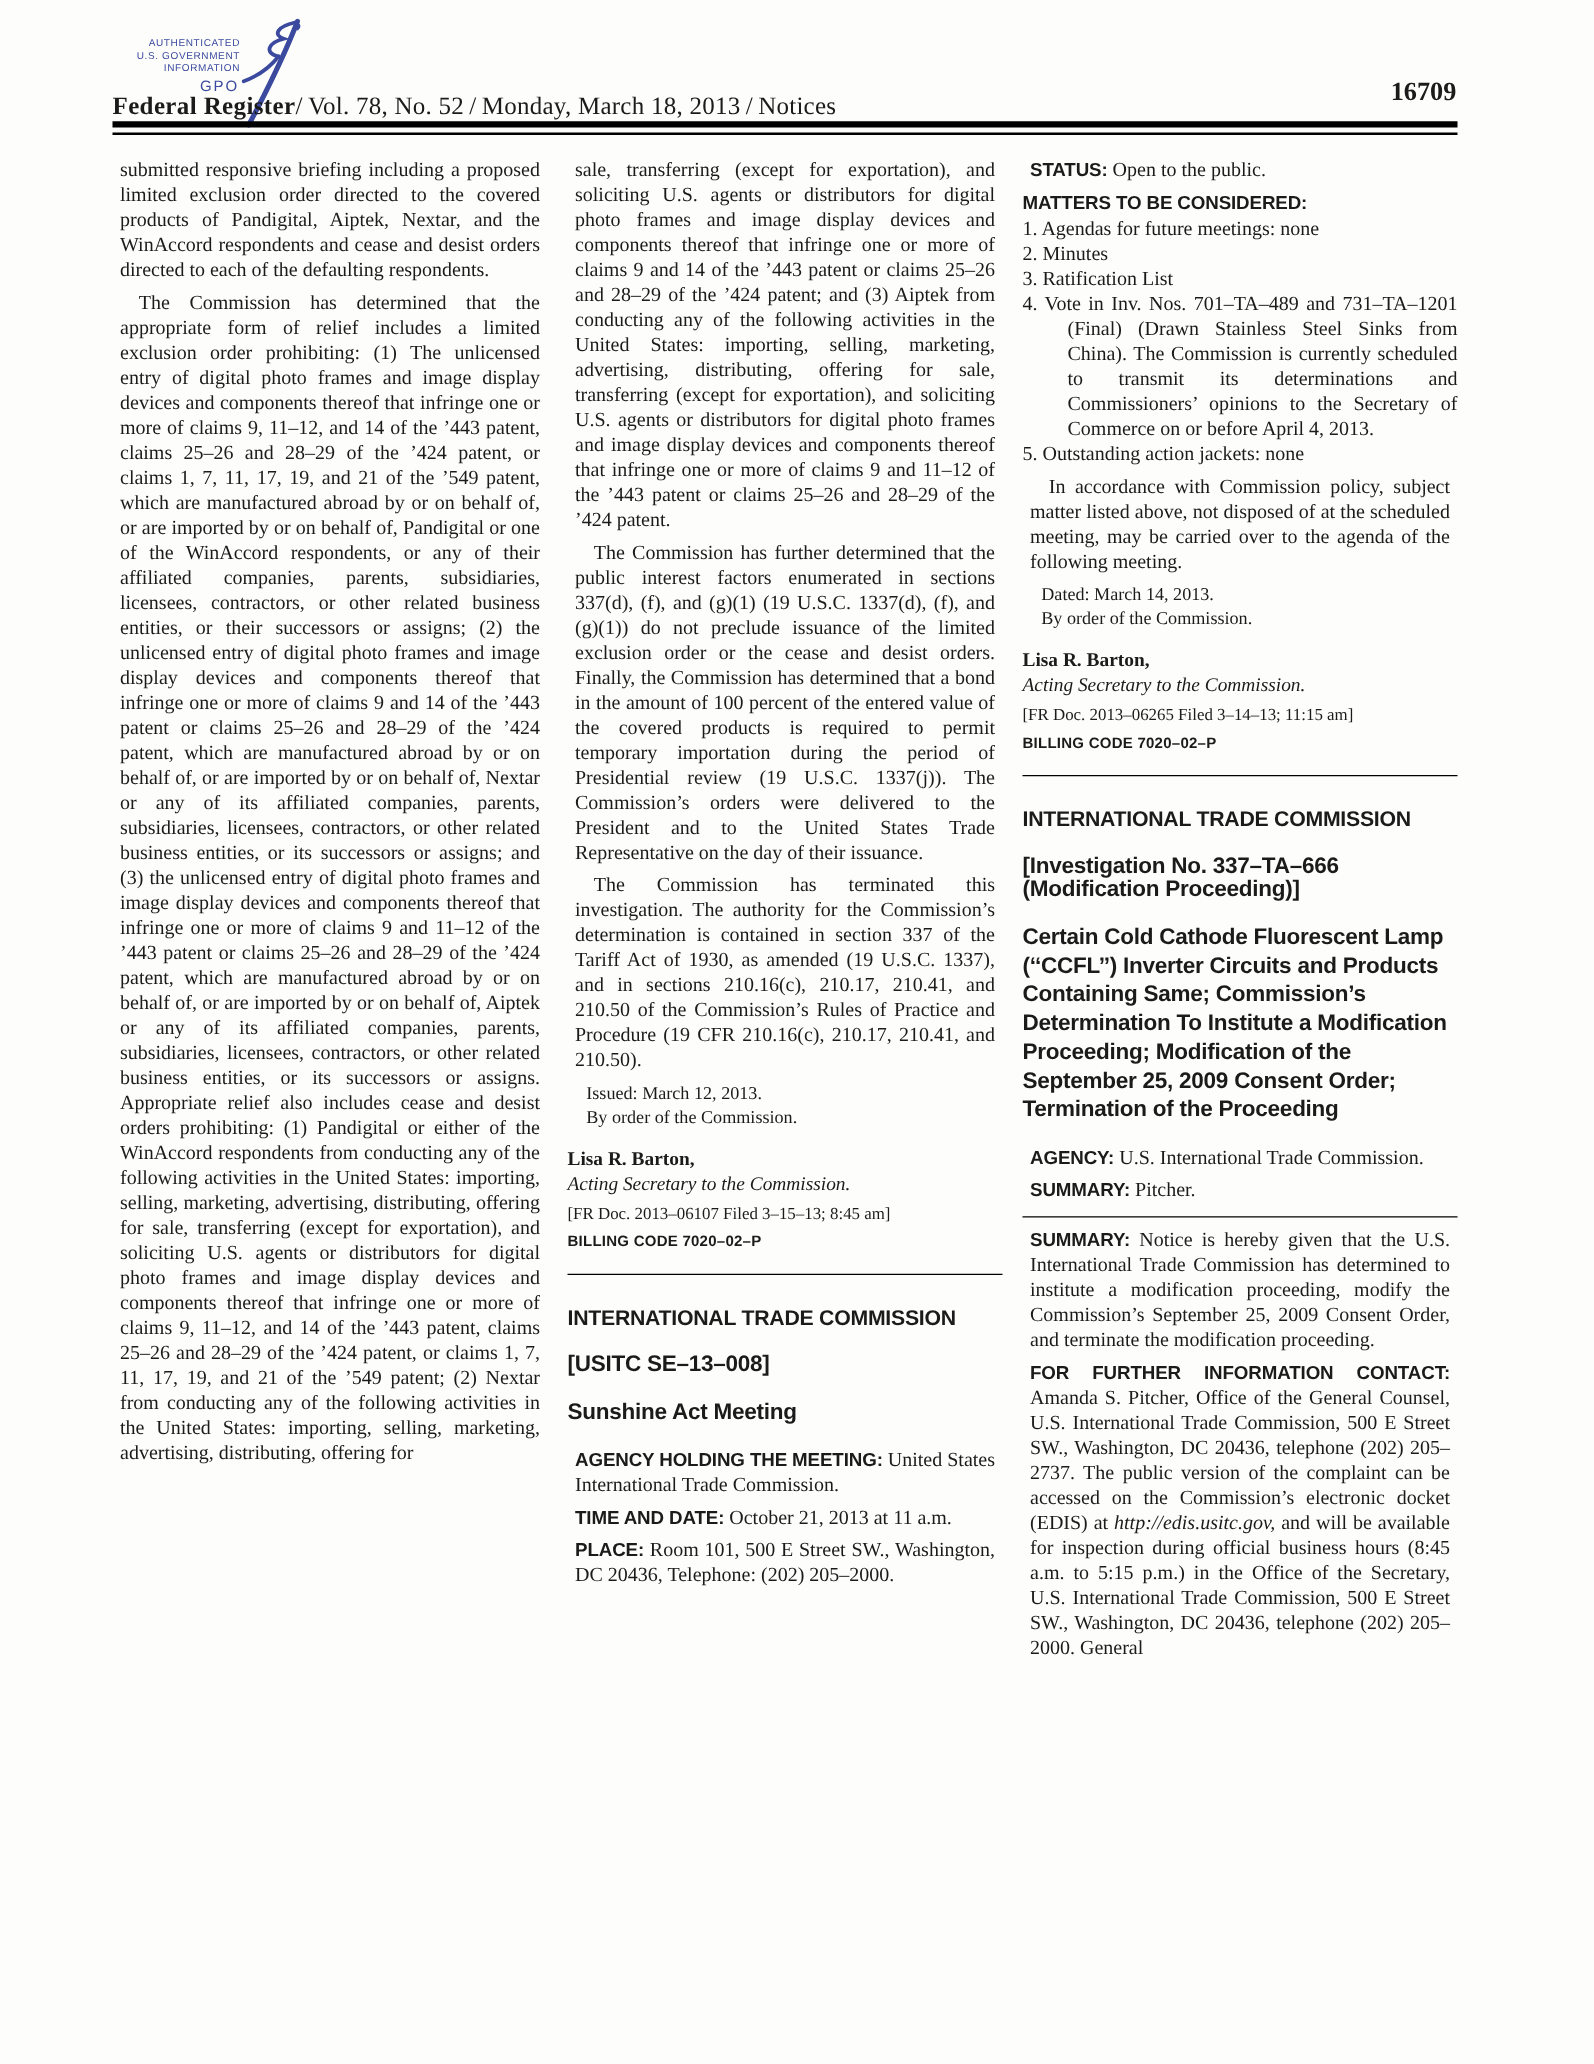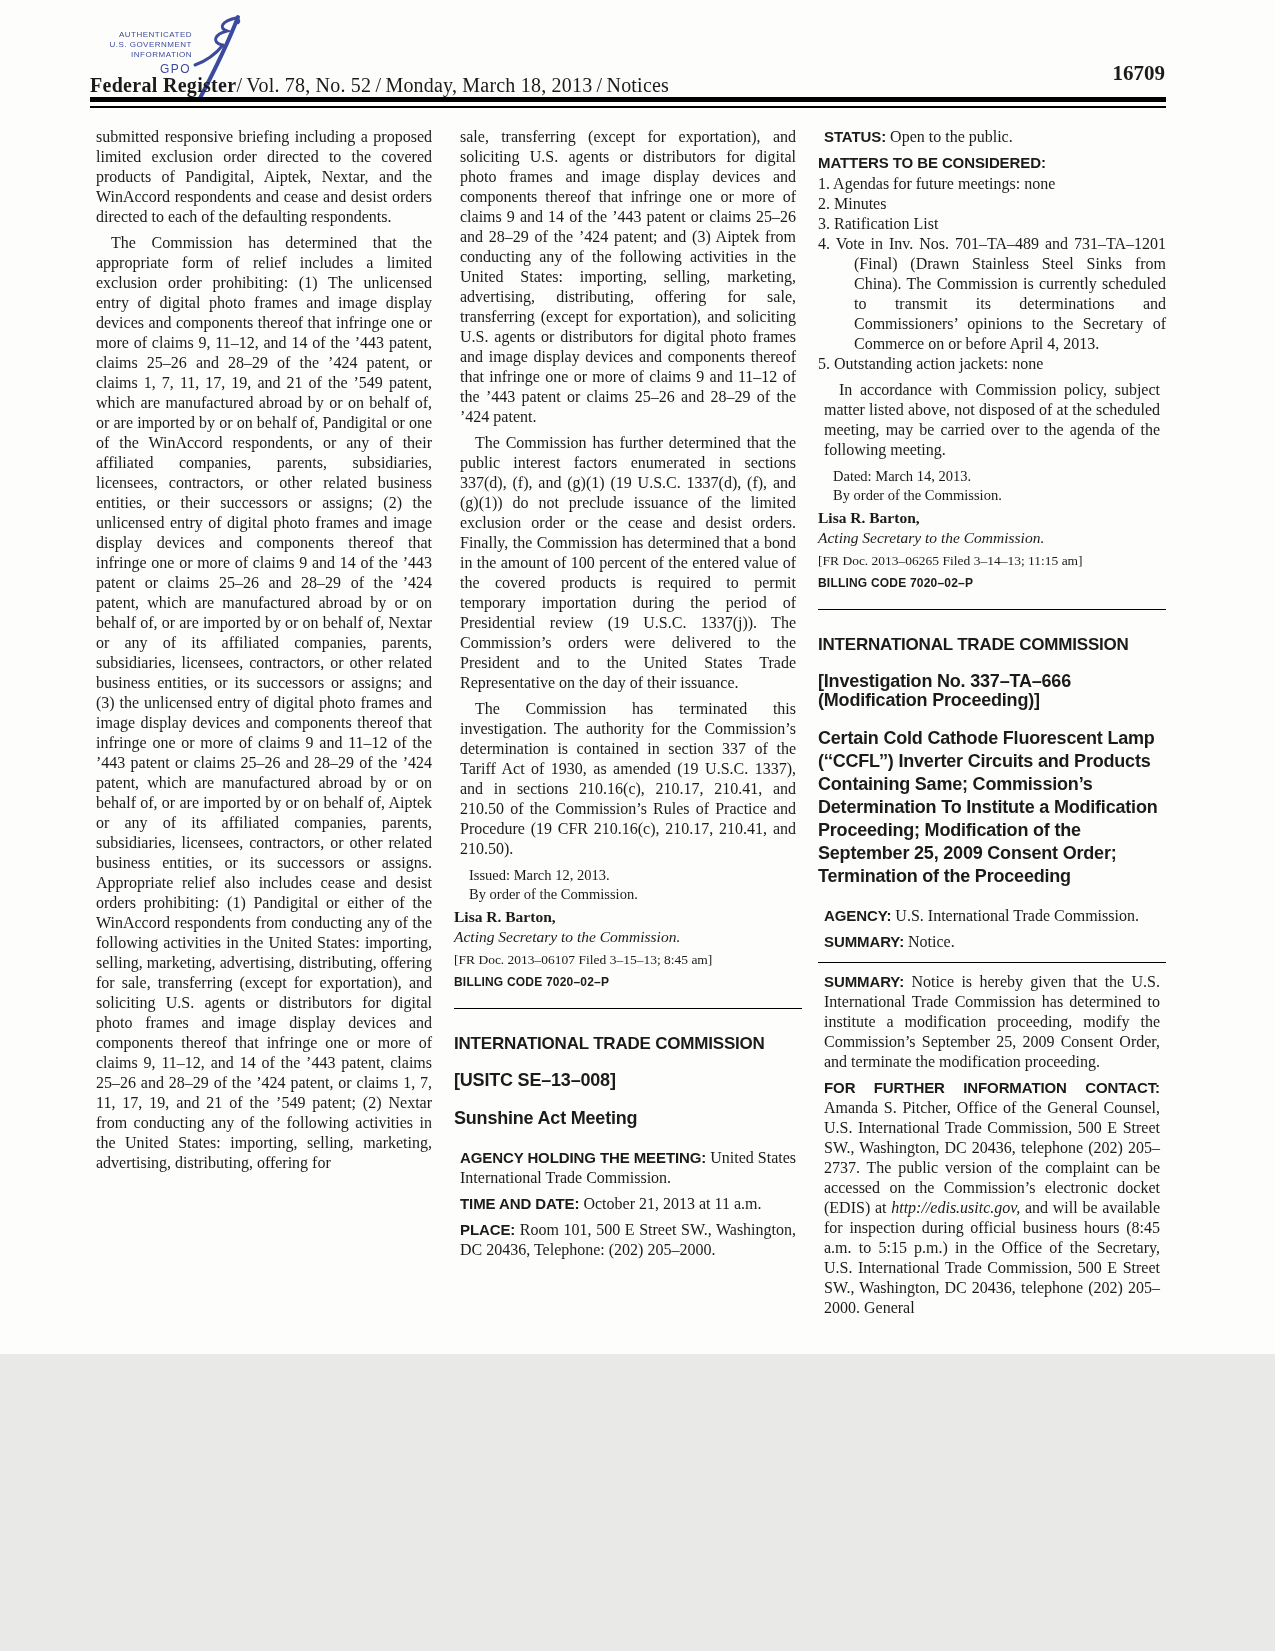--- a/index.html
+++ b/index.html
@@ -3,21 +3,21 @@
 <meta charset="utf-8">
 <style>
   :root{
     --ink:#1b1b1b;
     --paper:#fdfdfb;
     --logo-blue:#3b4a9e;
   }
   html,body{margin:0;padding:0;background:#e9e9e7;}
   .page{
     position:relative;
-    width:1275px;height:1354px;
+    width:1275px;height:1651px;
     background:var(--paper);
     color:var(--ink);
     font-family:"Liberation Serif", serif;
     margin:0 auto;
     overflow:hidden;
   }
   
   .gpo-logo{position:absolute;left:88px;top:16px;width:140px;height:90px;}
   .gpo-lines{
     position:absolute;left:0;top:14px;width:104px;
@@ -47,21 +47,21 @@
   
   .columns{
     position:absolute;left:90px;top:121px;width:1076px;
     display:flex;gap:16px;
   }
   .col{flex:0 0 348px;max-width:348px;text-align:justify;font-size:16px;line-height:20px;}
   .col p{margin:6px;}
   .indent{text-indent:15px;}
   .small-line{font-size:14.5px;line-height:19px;text-indent:15px;}
   .gap-top{margin-top:7px;}
-  .sig-name{font-weight:bold;font-size:15.5px;line-height:20px;margin-top:3px;text-align:left;}
+  .sig-name{font-weight:bold;font-size:15.5px;line-height:20px;margin-top:14px;text-align:left;}
   .sig-title{font-style:italic;font-size:15.5px;line-height:20px;text-align:left;}
   .fr-doc{font-size:13.5px;line-height:18px;margin-top:4px;text-align:left;}
   .billing{
     font-family:"Liberation Sans",sans-serif;font-weight:bold;
     font-size:12px;line-height:16px;letter-spacing:.2px;
     margin-top:5px;text-align:left;
   }
   .section-rule{border:none;border-top:1.5px solid #000;margin:18px 0 24px 0;}
   .thin-rule{border:none;border-top:1px solid #000;margin:10px 0 9px 0;}
   .h-agency{
@@ -165,21 +165,21 @@
       <div class="fr-doc">[FR Doc. 2013–06265 Filed 3–14–13; 11:15 am]</div>
       <div class="billing">BILLING CODE 7020–02–P</div>
 
       <hr class="section-rule">
 
       <div class="h-agency">INTERNATIONAL TRADE COMMISSION</div>
       <div class="h-docket">[Investigation No. 337–TA–666 (Modification Proceeding)]</div>
       <div class="h-title">Certain Cold Cathode Fluorescent Lamp (‘‘CCFL’’) Inverter Circuits and Products Containing Same; Commission’s Determination To Institute a Modification Proceeding; Modification of the September 25, 2009 Consent Order; Termination of the Proceeding</div>
 
       <p class="lp"><span class="lbl">AGENCY:</span> <span>U.S. International Trade Commission.</span></p>
-      <p class="lp"><span class="lbl">SUMMARY:</span> <span>Notice.</span></p>
+      <p class="lp"><span class="lbl">SUMMARY:</span> <span>Pitcher.</span></p>
 
       <hr class="thin-rule">
 
       <p class="lp"><span class="lbl">SUMMARY:</span> <span>Notice is hereby given that the U.S. International Trade Commission has determined to institute a modification proceeding, modify the Commission’s September 25, 2009 Consent Order, and terminate the modification proceeding.</span></p>
 
       <p class="lp"><span class="lbl">FOR FURTHER INFORMATION CONTACT:</span> <span>Amanda S. Pitcher, Office of the General Counsel, U.S. International Trade Commission, 500 E Street SW., Washington, DC 20436, telephone (202) 205–2737. The public version of the complaint can be accessed on the Commission’s electronic docket (EDIS) at </span><i>http://edis.usitc.gov,</i><span> and will be available for inspection during official business hours (8:45 a.m. to 5:15 p.m.) in the Office of the Secretary, U.S. International Trade Commission, 500 E Street SW., Washington, DC 20436, telephone (202) 205–2000. General</span></p>
     </div>
 
   </div>
 </div>

